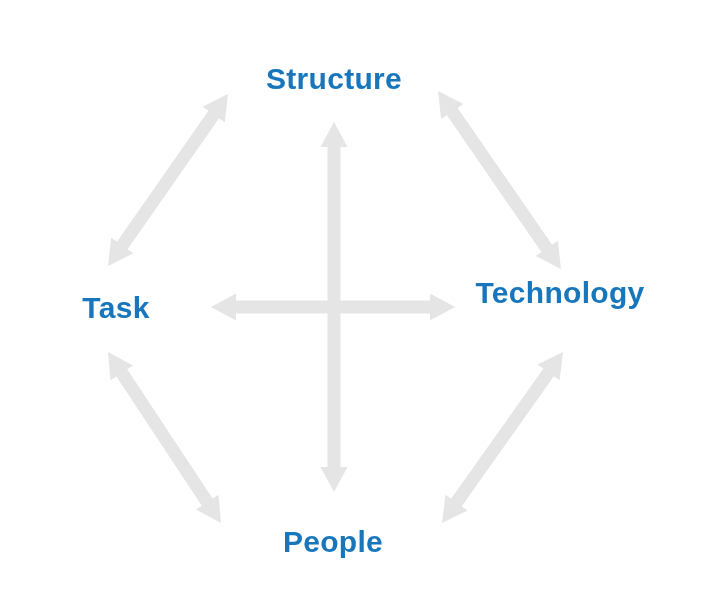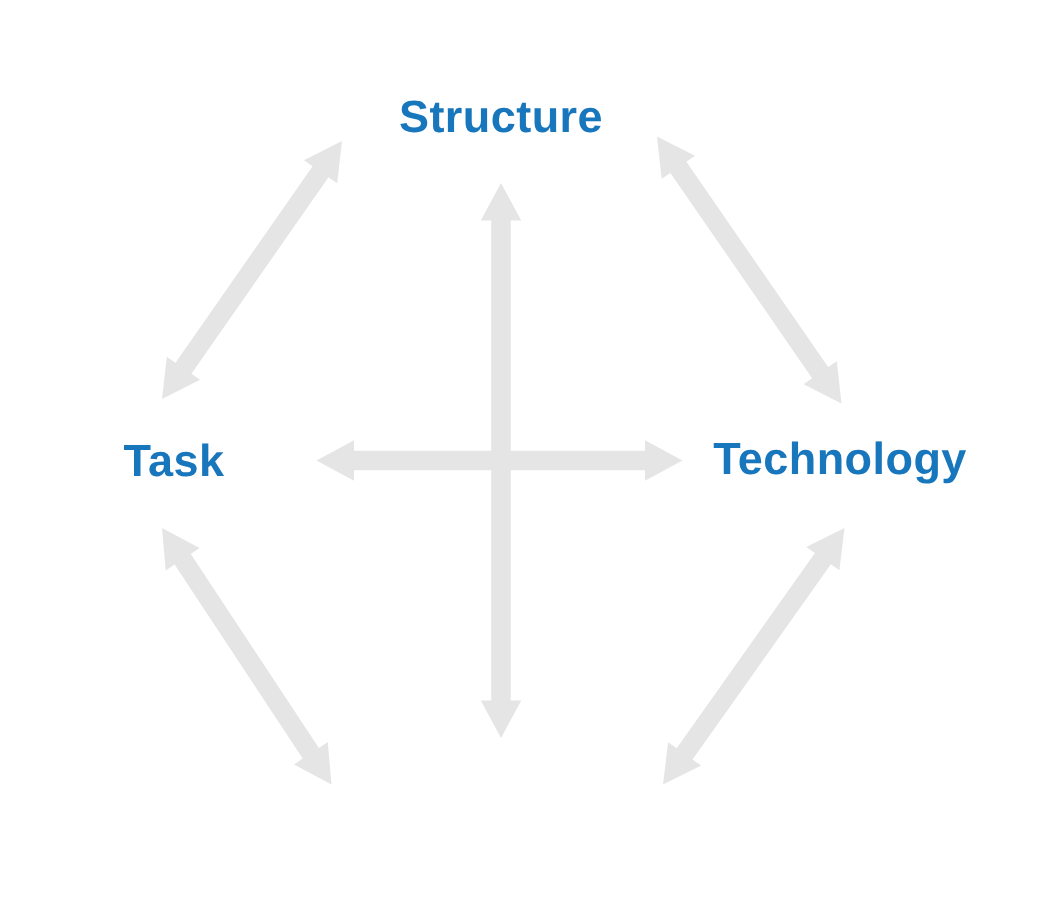--- a/index.html
+++ b/index.html
@@ -35,14 +35,15 @@
       <polygon points="108,266 133.4,253.2 127.6,249.2 219,118.2 224.8,122.2 228,94 202.6,106.8 208.4,110.8 117,241.8 111.2,237.8" fill="#e5e5e5"></polygon>
       <polygon points="438,91 441.1,119.2 446.9,115.3 541.4,252.1 535.7,256.1 561,269 557.9,240.8 552.1,244.7 457.6,107.9 463.3,103.9" fill="#e5e5e5"></polygon>
       <polygon points="108,352 110.5,380.3 116.4,376.4 201.8,505.7 196,509.6 221,523 218.5,494.7 212.6,498.6 127.2,369.3 133,365.4" fill="#e5e5e5"></polygon>
       <polygon points="563,352 537.5,364.6 543.3,368.7 451.1,498.8 445.4,494.8 442,523 467.5,510.4 461.7,506.3 553.9,376.2 559.6,380.2" fill="#e5e5e5"></polygon>
       <polygon points="211,307 236,320.5 236,313.5 430,313.5 430,320.5 455,307 430,293.5 430,300.5 236,300.5 236,293.5" fill="#e5e5e5"></polygon>
       <polygon points="334,122 320.5,147 327.5,147 327.5,467 320.5,467 334,492 347.5,467 340.5,467 340.5,147 347.5,147" fill="#e5e5e5"></polygon>
     </svg>
 
   <div class="node-label" style="left: 334px; top: 79px; color: rgb(23, 118, 188);">Structure</div>
   <div class="node-label" style="left: 116px; top: 308px; color: rgb(23, 118, 188);">Task</div>
-  <div class="node-label" style="left: 560px; top: 307px; color: rgb(23, 118, 188);">Technology</div>
+  <div class="node-label" style="left: 560px; top: 293px; color: rgb(23, 118, 188);">Technology</div>
+  <div class="node-label" style="left: 333px; top: 542px; color: rgb(23, 118, 188);">People</div>
 </div>
 
 </body></html>

